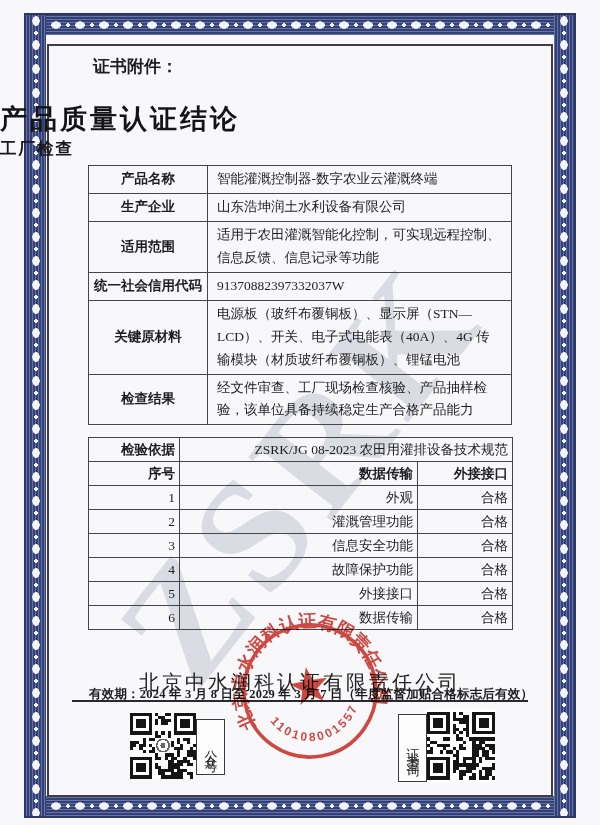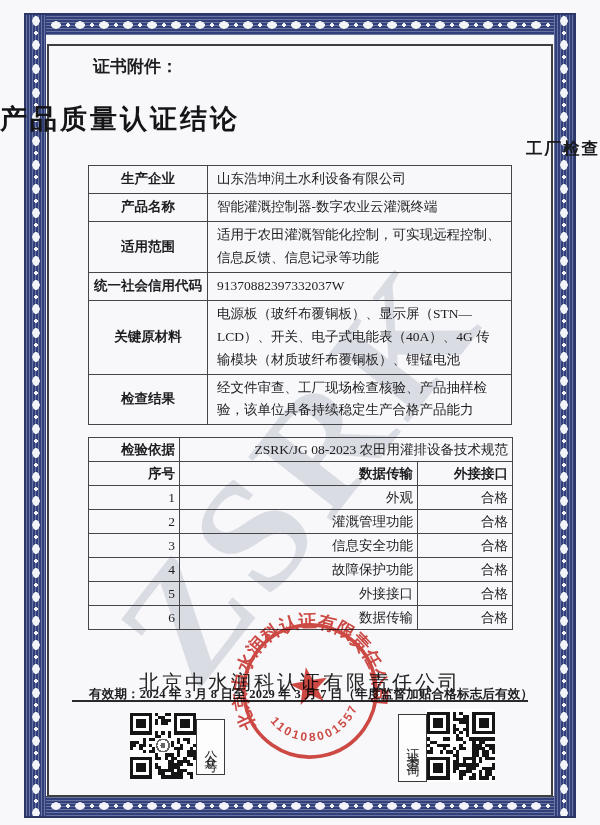--- a/index.html
+++ b/index.html
@@ -40,21 +40,21 @@
     letter-spacing:10px; color:rgba(150,157,176,0.30);
     transform:rotate(-52deg); transform-origin:50% 50%;
     font-family:"Liberation Serif", serif; pointer-events:none;
   }
   
   .content { position:absolute; inset:0; z-index:1; }
   .attachment { position:absolute; left:93px; top:55px; font-size:17px; font-weight:bold; }
   .title { position:absolute; left:0; right:0; top:101px; 
            font-size:27px; font-weight:bold; letter-spacing:3px;
            font-family:"Liberation Sans", sans-serif; color:#141416; }
-  .sec-heading { position:absolute; left:0; right:0; text-align:right;
+  .sec-heading { position:absolute; left:0; right:0; text-align:left;
                  font-size:16.5px; font-weight:bold; letter-spacing:2px; color:#19191b; }
   .sec1 { top:138px; } .sec2 { top:414px; }
   table { border-collapse:collapse; table-layout:fixed; position:absolute; left:88px; width:424px;
           background:transparent; }
   .t1 { top:165px; } .t2 { top:437px; }
   th, td { border:1.5px solid #46464a; font-size:13.5px; vertical-align:middle;
            font-weight:normal; }
   th { text-align:center; font-weight:bold; padding:0 2px; }
   .t1 col.c-label { width:119px; }
   .t1 td { text-align:left; padding:2px 9px; line-height:1.7; }
@@ -105,26 +105,26 @@
 
     <div class="sec-heading sec1">工厂检查</div>
 
     <table class="t1">
       <colgroup>
           <col class="c-label">
           <col>
         </colgroup>
       <tbody>
           <tr class="r27">
+        <th>产品名称</th>
+        <td>智能灌溉控制器-数字农业云灌溉终端</td>
+      </tr>
+      <tr class="r27">
         <th>生产企业</th>
         <td>山东浩坤润土水利设备有限公司</td>
-      </tr>
-      <tr class="r27">
-        <th>产品名称</th>
-        <td>智能灌溉控制器-数字农业云灌溉终端</td>
       </tr>
       <tr class="r48">
         <th>适用范围</th>
         <td>适用于农田灌溉智能化控制，可实现远程控制、信息反馈、信息记录等功能</td>
       </tr>
       <tr class="r27">
         <th>统一社会信用代码</th>
         <td>91370882397332037W</td>
       </tr>
       <tr class="r72">

